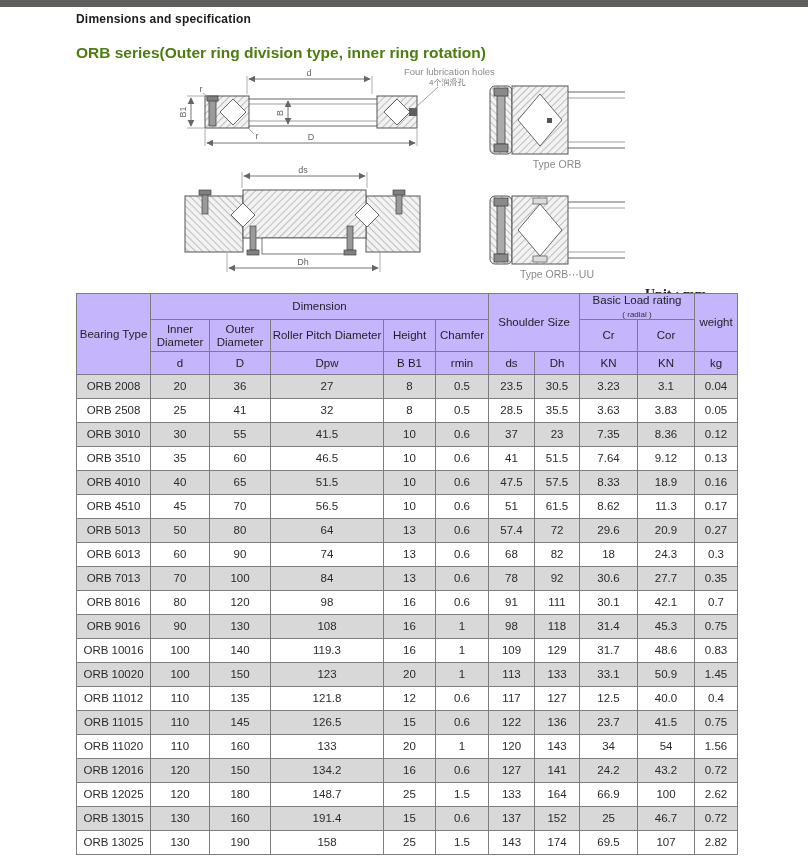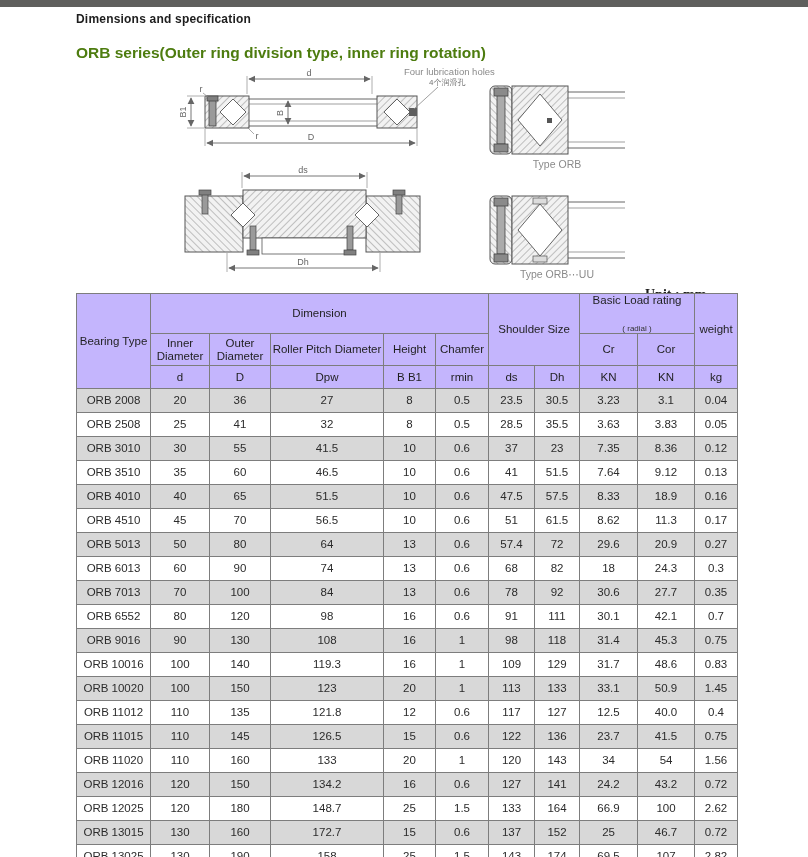--- a/index.html
+++ b/index.html
@@ -29,21 +29,21 @@
     border:1px solid #7d7d7d;text-align:center;vertical-align:middle;
     padding:0;line-height:1.15;
   }
   table.spec thead th{background:#c4b5fd;font-weight:normal;color:#1f1f1f;}
   .hr1 th{height:25px;}
   .hr2 th{height:31px;}
   .hr3 th{height:22px;}
   table.spec tbody td{height:23px;}
   table.spec tbody tr:nth-child(odd) td{background:#d8d8d8;}
   table.spec tbody tr:nth-child(even) td{background:#ffffff;}
-  .small-sub{display:block;font-size:8px;color:#333;margin-top:17px;}
+  .small-sub{display:block;font-size:8px;color:#333;margin-top:3px;}
   .dim-label{font-size:9px;fill:#666;font-family:"Liberation Sans",sans-serif;}
   .note-en{font-size:9.5px;fill:#8a8a8a;font-family:"Liberation Sans",sans-serif;}
   .note-zh{font-size:8px;fill:#777;font-family:"Liberation Sans",sans-serif;}
   .type-label{font-size:10.5px;fill:#8a8a8a;font-family:"Liberation Sans",sans-serif;}
 </style>
 </head>
 <body>
 
 <div class="topbar"></div>
 
@@ -337,21 +337,21 @@
           <td>84</td>
           <td>13</td>
           <td>0.6</td>
           <td>78</td>
           <td>92</td>
           <td>30.6</td>
           <td>27.7</td>
           <td>0.35</td>
         </tr>
         <tr>
-          <td>ORB 6552</td>
+          <td>ORB 8016</td>
           <td>80</td>
           <td>120</td>
           <td>98</td>
           <td>16</td>
           <td>0.6</td>
           <td>91</td>
           <td>111</td>
           <td>30.1</td>
           <td>42.1</td>
           <td>0.7</td>
@@ -457,21 +457,21 @@
           <td>133</td>
           <td>164</td>
           <td>66.9</td>
           <td>100</td>
           <td>2.62</td>
         </tr>
         <tr>
           <td>ORB 13015</td>
           <td>130</td>
           <td>160</td>
-          <td>172.7</td>
+          <td>191.4</td>
           <td>15</td>
           <td>0.6</td>
           <td>137</td>
           <td>152</td>
           <td>25</td>
           <td>46.7</td>
           <td>0.72</td>
         </tr>
         <tr>
           <td>ORB 13025</td>

